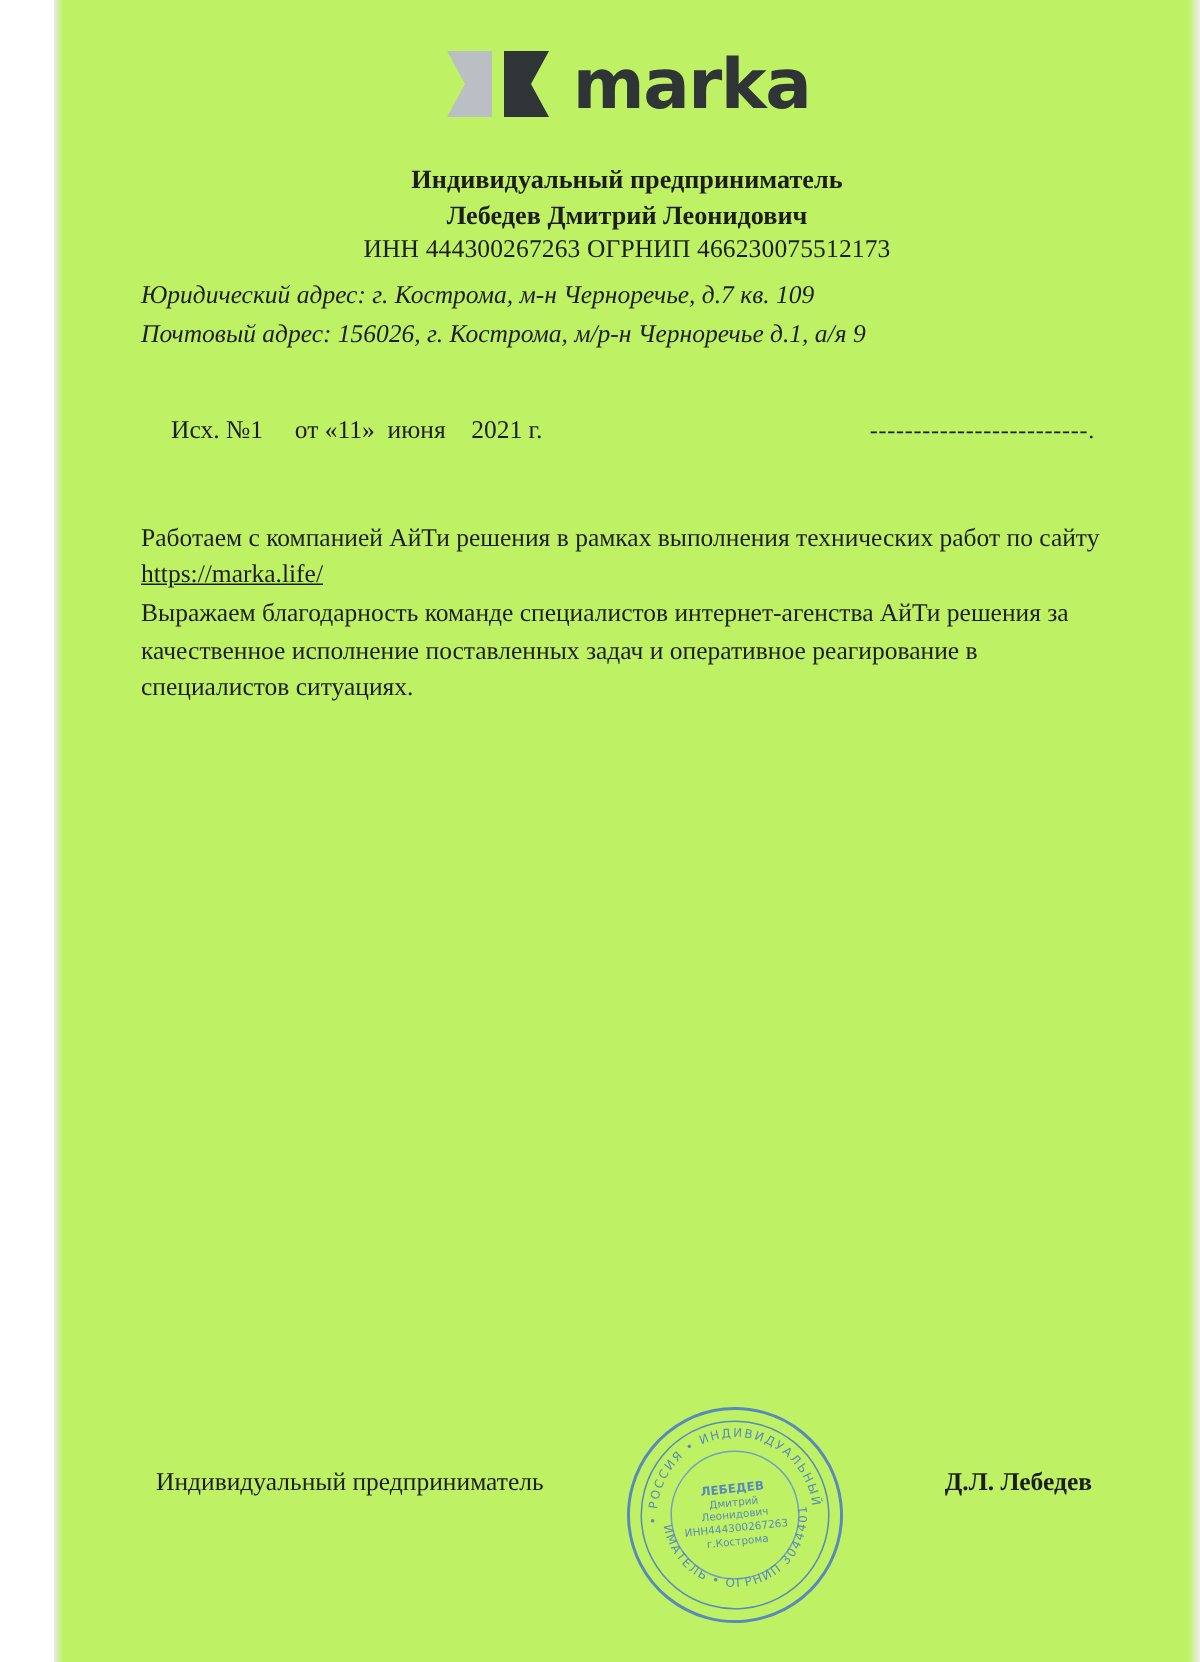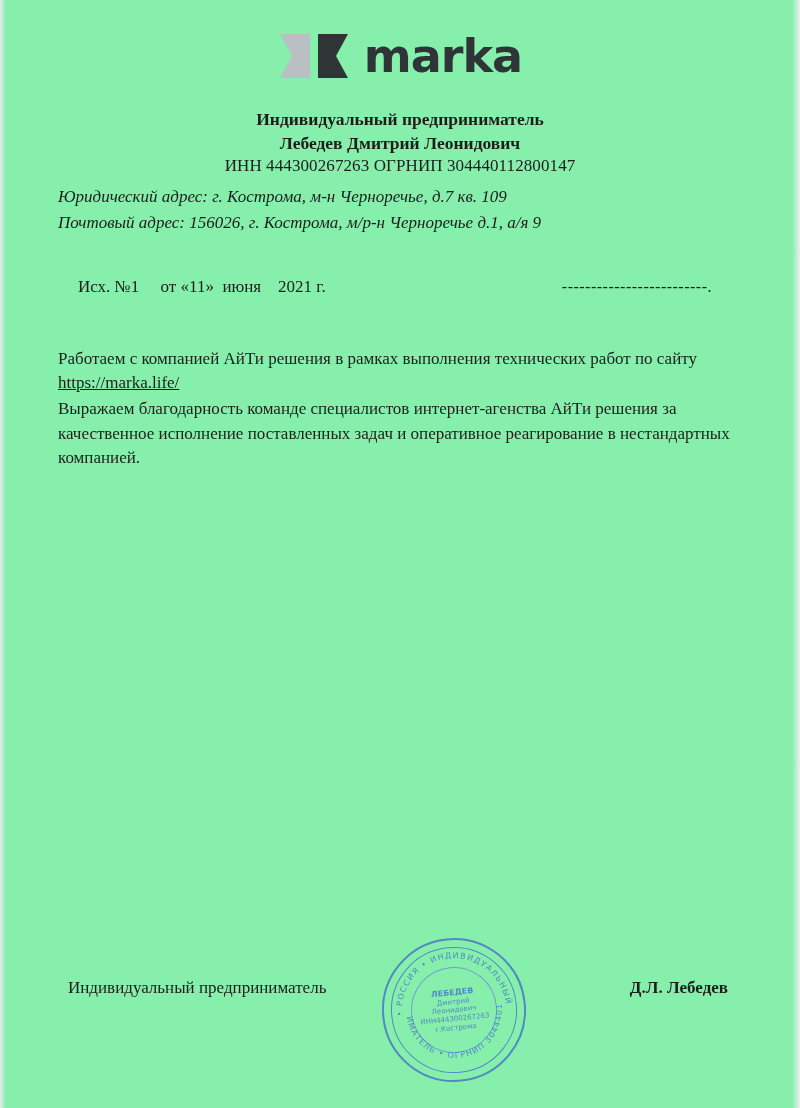--- a/index.html
+++ b/index.html
@@ -12,21 +12,22 @@
     height: 1108px;
     position: relative;
     font-family: "Liberation Serif", serif;
     color: #1d1d1d;
     overflow: hidden;
   }
 
   .page {
     position: absolute;
     inset: 0;
-    background: #86efac;
+    background: #bef264;
+    margin-left: 36px;
   }
 
   
   .page::before {
     content: "";
     position: absolute;
     left: 0; top: 0; bottom: 0;
     width: 6px;
     background: linear-gradient(to right, #e9e9e9, rgba(255,255,255,0));
     pointer-events: none;
@@ -84,21 +85,21 @@
     padding-left: 58px;
     font-size: 17px;
     line-height: 1.5;
   }
   .addresses div { white-space: nowrap; font-style: italic; }
 
   
   .ref-row {
     margin-top: 42px;
     padding-left: 78px;
-    padding-right: 88px;
+    padding-right: 70px;
     display: flex;
     align-items: baseline;
     font-size: 17px;
   }
   .ref-left { white-space: pre; }
   .ref-right {
     margin-left: auto;
     letter-spacing: 0.5px;
     font-size: 16px;
   }
@@ -192,36 +193,36 @@
         <polygon points="2,4 32,4 32,48 2,48 14,26" fill="#b9bfc2"></polygon>
         <polygon points="40,4 70,4 58,26 70,48 40,48" fill="#2f3437"></polygon>
       </svg>
     </span>
     <span class="logo-text">marka</span>
   </div>
 
   <div class="header">
     <div class="strong">Индивидуальный предприниматель</div>
     <div class="strong">Лебедев Дмитрий Леонидович</div>
-    <div class="inn">ИНН 444300267263 ОГРНИП 304440112800147</div>
+    <div class="inn">ИНН 444300267263 ОГРНИП 466230075512173</div>
   </div>
 
   <div class="addresses">
     <div>Юридический адрес: г. Кострома, м-н Черноречье, д.7 кв. 109</div>
     <div>Почтовый адрес: 156026, г. Кострома, м/р-н Черноречье д.1, а/я 9</div>
   </div>
 
   <div class="ref-row">
     <span class="ref-left">Исх. №1     от «11»  июня    2021 г.</span>
     <span class="ref-right">-------------------------.</span>
   </div>
 
   <div class="body-text">
     <p><span>Работаем с компанией АйТи решения в рамках выполнения технических работ по сайту </span><a class="link" href="#">https://marka.life/</a></p>
-    <p class="p2">Выражаем благодарность команде специалистов интернет-агенства  АйТи решения за качественное исполнение поставленных задач и оперативное реагирование в нестандартных компанией.</p>
+    <p class="p2">Выражаем благодарность команде специалистов интернет-агенства  АйТи решения за качественное исполнение поставленных задач и оперативное реагирование в специалистов ситуациях.</p>
   </div>
 
   <div class="stamp">
     <div class="ring2"></div>
     <div class="ring3"></div>
     <svg class="stamp-arc" viewBox="0 0 140 140" aria-hidden="true">
       <defs>
         <path id="arcTop" d="M 18,70 A 52,52 0 0 1 122,70"></path>
         <path id="arcBottom" d="M 22,70 A 48,48 0 0 0 118,70"></path>
       </defs>

